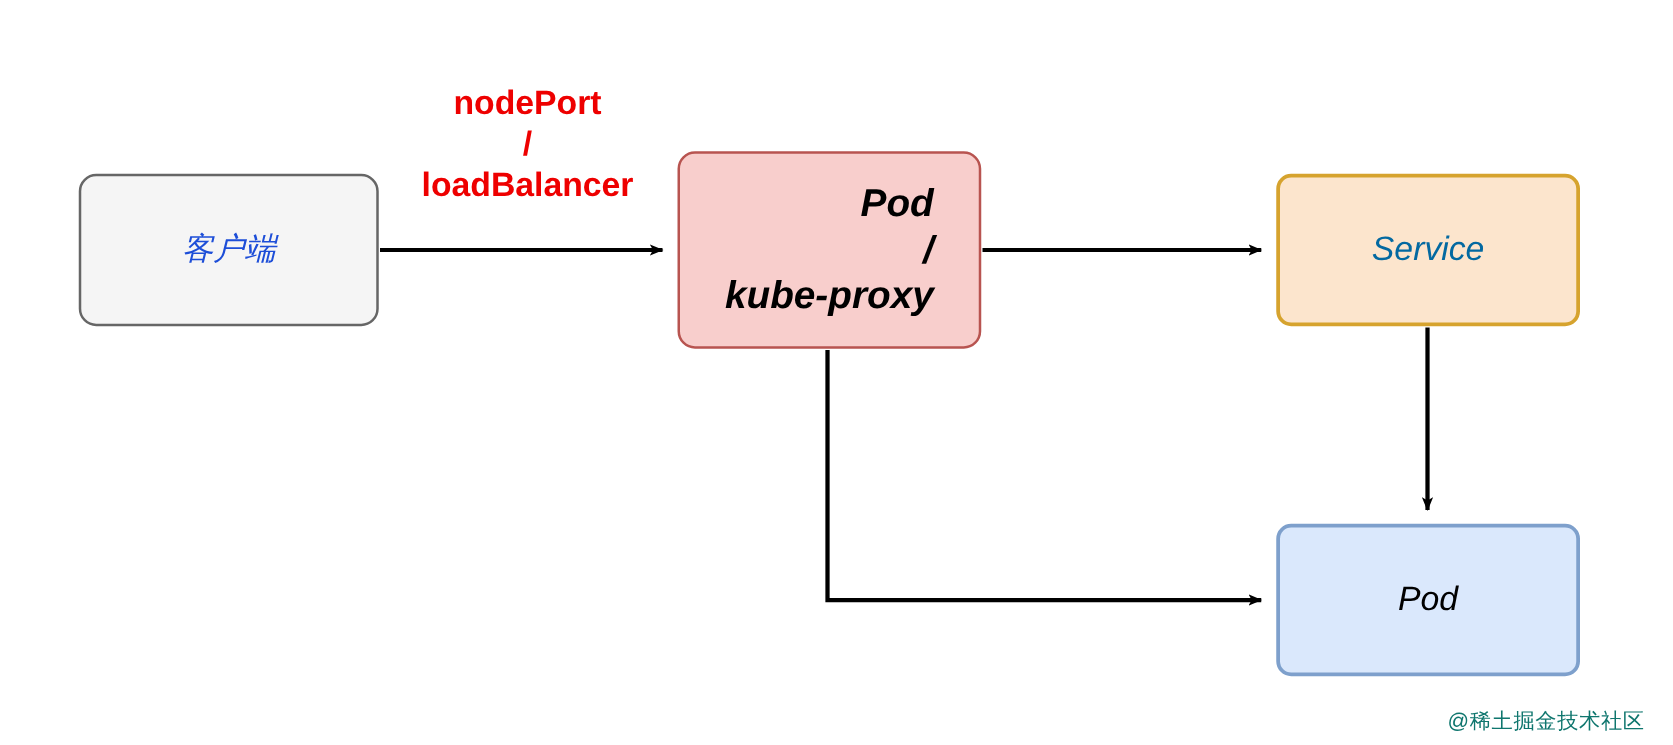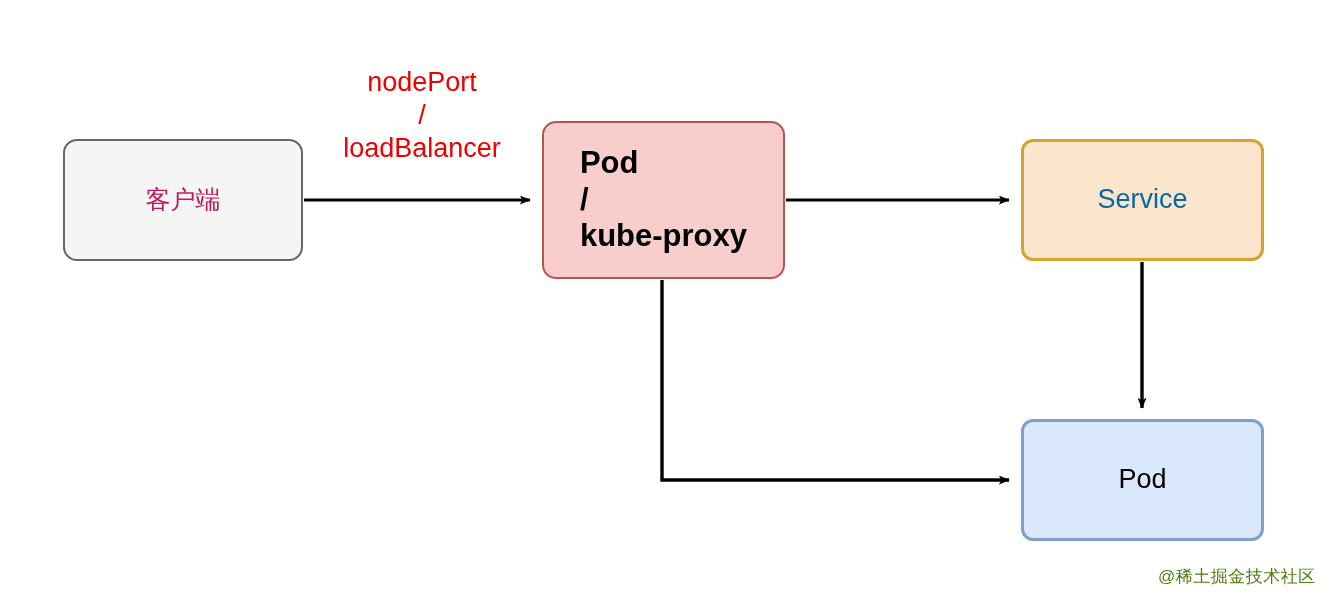--- a/index.html
+++ b/index.html
@@ -16,32 +16,33 @@
     height: 596px;
     background: #ffffff;
     overflow: hidden;
   }
   .node {
     position: absolute;
     box-sizing: border-box;
     display: flex;
     align-items: center;
     justify-content: center;
-    text-align: left;
+    text-align: right;
     border-radius: 12px;
     line-height: 1.18;
+    font-style: italic;
   }
   #node-client {
     left: 63px;
     top: 139px;
     width: 240px;
     height: 122px;
     background: #F5F5F5;
     border: 2px solid #666666;
-    color: #be185d;
+    color: #1d4ed8;
     font-size: 25px;
     font-weight: 400;
     border-radius: 14px;
   }
   #node-kubeproxy {
     left: 542px;
     top: 121px;
     width: 243px;
     height: 158px;
     background: #F8CECC;
@@ -80,37 +81,37 @@
     pointer-events: none;
   }
   #edge-label-nodeport {
     position: absolute;
     left: 296px;
     top: 66px;
     width: 252px;
     text-align: center;
     color: #EE0000;
     font-size: 27px;
-    font-weight: 400;
+    font-weight: 700;
     line-height: 1.22;
     white-space: pre-line;
   }
   #connectors {
     position: absolute;
     left: 0;
     top: 0;
     width: 1338px;
     height: 596px;
     pointer-events: none;
   }
   #watermark {
     position: absolute;
     left: 1158px;
     top: 565px;
-    color: #4d7c0f;
+    color: #0f766e;
     font-size: 17px;
     font-weight: 400;
     letter-spacing: 0.5px;
     white-space: nowrap;
   }
 </style>
 </head>
 <body>
 
 <div id="canvas">

